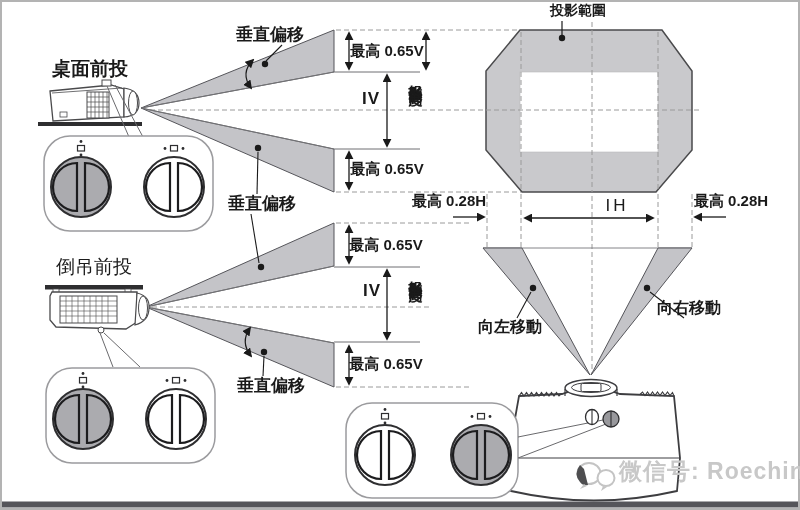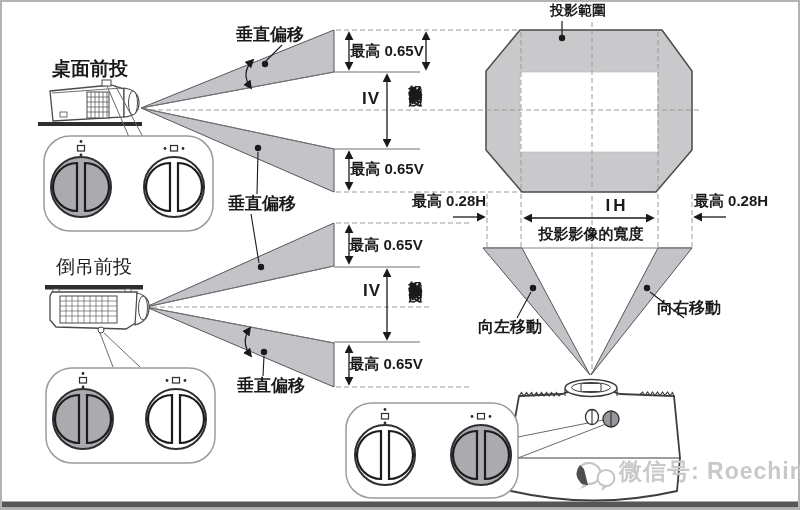--- a/index.html
+++ b/index.html
@@ -272,21 +272,20 @@
 <div class="lbl" style="left:371px;top:99px;font-size:17px;font-weight:700;letter-spacing:1px;">IV</div>
 <div class="lbl" style="left:372px;top:291px;font-size:17px;font-weight:700;letter-spacing:1px;">IV</div>
 
 <div class="vtext" style="left:388px;top:74px;">投影影像的高度</div>
 <div class="vtext" style="left:388px;top:270px;">投影影像的高度</div>
 
 <div class="lbl" style="left:578px;top:11px;font-size:14px;">投影範圍</div>
 
 <div class="lbl" style="left:449px;top:201px;font-size:15px;font-weight:700;">最高 0.28H</div>
 <div class="lbl" style="left:731px;top:201px;font-size:15px;font-weight:700;">最高 0.28H</div>
-<div class="lbl" style="left:597px;top:206px;font-size:17px;font-weight:700;letter-spacing:3px;padding-left:40px;">IH</div>
-<div class="lbl" style="left:591px;top:234px;font-size:15px;">投影影像的寬度</div>
+<div class="lbl" style="left:597px;top:206px;font-size:17px;font-weight:400;letter-spacing:3px;padding-left:40px;">IH</div>
 
 <div class="lbl" style="left:510px;top:327px;font-size:16px;text-align:center;">向左移動</div>
 <div class="lbl" style="left:689px;top:308px;font-size:16px;">向右移動</div>
 
 <div class="watermark" style="left:619px;top:471px;">微信号: Roechina</div>
 
 </div>
 
 </body></html>

